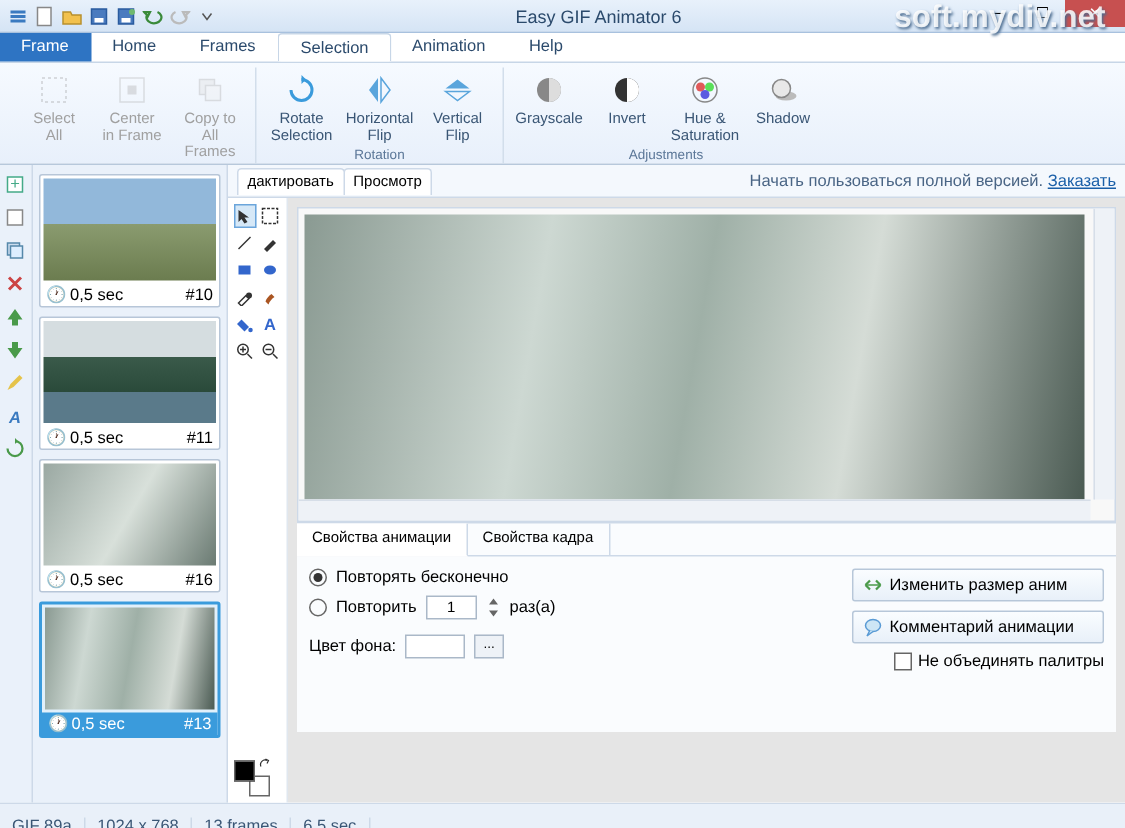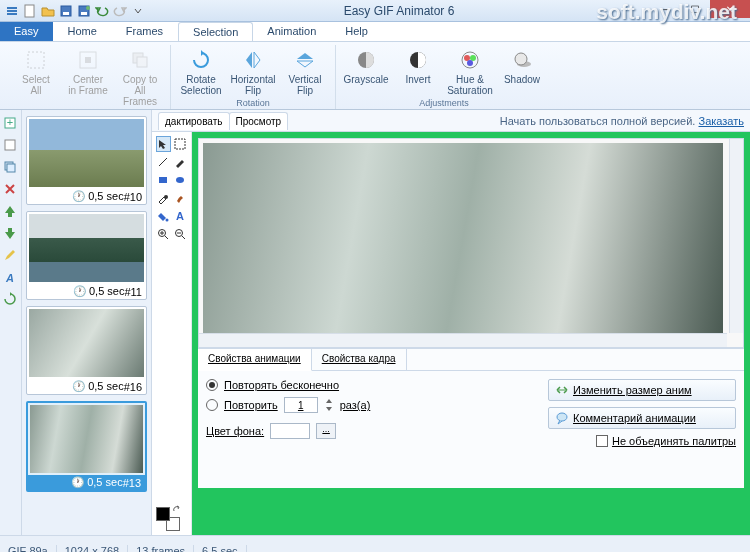--- a/index.html
+++ b/index.html
@@ -34,60 +34,60 @@
 
 
 .main { display: flex; height: 425px; background: #f0f4fa; }
 .left-tools { width: 22px; background: #eaf1fa; border-right: 1px solid #cdd9e8; display: flex; flex-direction: column; padding-top: 6px; gap: 6px; align-items: center; }
 .lt-btn { width: 16px; height: 16px; }
 
 .frame-panel { width: 130px; background: #eaf1fa; border-right: 1px solid #cdd9e8; overflow-y: auto; padding: 6px 4px; }
 .frame-item { border: 1px solid #b7c6d8; background: #fff; margin-bottom: 6px; border-radius: 2px; }
 .frame-item.selected { border: 2px solid #3a9bdc; background: #e1f0fb; }
 .frame-thumb { height: 68px; background: #6b7c6e; margin: 2px; position: relative; overflow: hidden; }
-.frame-info { display: flex; justify-content: flex-end; padding: 1px 4px; font-size: 10px; align-items: center; }
+.frame-info { display: flex; justify-content: space-between; padding: 1px 4px; font-size: 10px; align-items: center; }
 .frame-info .clock { margin-right: 2px; }
 .frame-item.selected .frame-info { background: #3a9bdc; color: #fff; }
 
 .editor { flex: 1; display: flex; flex-direction: column; background: #fff; }
 .editor-tabs-row { height: 22px; display: flex; align-items: center; justify-content: space-between; padding: 0 6px; border-bottom: 1px solid #cdd9e8; background: #f4f8fd; font-size: 10px; }
 .editor-tabs { display: flex; }
 .etab { padding: 3px 6px; border: 1px solid #cdd9e8; border-bottom: none; background: #fff; font-size: 10px; border-top-left-radius: 3px; border-top-right-radius: 3px; margin-right: -1px; }
 .trial-msg { color: #4a6585; }
 .trial-link { color: #1a5fa8; text-decoration: underline; }
 
 .editor-body { flex: 1; display: flex; background: #fff; }
 .tool-col { width: 40px; padding: 4px; display: flex; flex-direction: column; gap: 2px; border-right: 1px solid #e0e7ef; }
 .tool-row { display: flex; gap: 2px; }
 .tool-btn { width: 16px; height: 16px; border: 1px solid transparent; display: flex; align-items: center; justify-content: center; }
 .tool-btn.sel { border: 1px solid #6ba5db; background: #d6e8f7; }
 .color-sw { margin-top: auto; width: 24px; height: 24px; position: relative; }
 .sw-fg { position: absolute; width: 14px; height: 14px; background: #000; border: 1px solid #666; top: 0; left: 0; }
 .sw-bg { position: absolute; width: 14px; height: 14px; background: #fff; border: 1px solid #666; bottom: 0; right: 0; }
 
-.canvas-area { flex: 1; background: #22c55e; position: relative; overflow: hidden; padding: 6px; text-decoration: underline; }
+.canvas-area { flex: 1; background: #e5e5e5; position: relative; overflow: hidden; padding: 6px; }
 .canvas-viewport { width: 100%; height: 210px; border: 1px solid #cdd9e8; background: #f8f8f8; position: relative; overflow: hidden; }
 .canvas-img { position: absolute; left: 4px; top: 4px; width: 520px; height: 190px; background: linear-gradient(100deg, #8a9a92 0%, #cdd8d2 30%, #9fb0a7 50%, #d5dcd6 70%, #4a5a52 100%); }
 .hscroll { position: absolute; bottom: 0; left: 0; right: 16px; height: 14px; background: #eef2f7; border-top: 1px solid #d6dee8; }
 .vscroll { position: absolute; right: 0; top: 0; bottom: 14px; width: 14px; background: #eef2f7; border-left: 1px solid #d6dee8; }
 
 .prop-panel { height: 140px; border-top: 1px solid #cdd9e8; background: #fafcfe; }
 .prop-tabs { display: flex; height: 22px; border-bottom: 1px solid #cdd9e8; }
 .ptab { padding: 4px 10px; font-size: 10px; border-right: 1px solid #cdd9e8; }
 .ptab.active { background: #fff; border-bottom: 1px solid #fff; margin-bottom: -1px; }
 .prop-body { display: flex; padding: 8px; gap: 20px; }
 .prop-left { flex: 1; }
 .prop-row { display: flex; align-items: center; gap: 6px; margin-bottom: 6px; }
 .radio { width: 12px; height: 12px; border: 1px solid #666; border-radius: 50%; display: inline-flex; align-items: center; justify-content: center; }
 .radio.on::after { content: ''; width: 6px; height: 6px; background: #333; border-radius: 50%; }
 .spin { width: 34px; height: 16px; border: 1px solid #aab8c8; background: #fff; text-align: center; font-size: 10px; }
 .clrbox { width: 40px; height: 16px; border: 1px solid #aab8c8; background: #fff; }
 .dots-btn { width: 20px; height: 16px; border: 1px solid #aab8c8; background: #eef2f7; font-size: 9px; text-align: center; }
 .prop-right { width: 190px; display: flex; flex-direction: column; gap: 6px; align-items: flex-end; }
-.action-btn { border: 1px solid #b7c7d9; background: linear-gradient(180deg,#fafdff,#e8f0f9); padding: 3px 6px; font-size: 10px; display: flex; align-items: center; gap: 4px; border-radius: 2px; width: 188px; }
+.action-btn { border: 1px solid #b7c7d9; background: linear-gradient(180deg,#fafdff,#e8f0f9); padding: 3px 6px; font-size: 10px; display: flex; align-items: center; gap: 4px; border-radius: 2px; width: 168px; }
 .check-row { display: flex; align-items: center; gap: 4px; font-size: 10px; }
 .checkbox { width: 12px; height: 12px; border: 1px solid #666; background: #fff; }
 
 .statusbar { height: 30px; background: #e9f0f9; border-top: 1px solid #cdd9e8; display: flex; align-items: center; font-size: 10px; color: #3a5675; }
 .statusbar span { padding: 0 8px; border-right: 1px solid #cdd9e8; }
 
 
 .tart-people { background: linear-gradient(180deg,#92b8da 0%,#92b8da 45%,#8a9b6f 45%,#6b7c4f 100%); }
 .tart-mountain { background: linear-gradient(180deg,#d5dde0 0%,#d5dde0 35%,#3a5a4a 35%,#2a4a3a 70%,#5a7a8a 70%); }
 .tart-winter1 { background: linear-gradient(120deg,#9aa8a2,#d8e0da,#6a7a72); }
@@ -147,21 +147,21 @@
   <div class="app-title">Easy GIF Animator 6</div>
   <div class="win-controls">
     <div class="win-btn">─</div>
     <div class="win-btn">☐</div>
     <div class="win-btn win-close">✕</div>
   </div>
   <div class="watermark">soft.mydiv.net</div>
 </div>
 
 <div class="ribbon-tabs">
-  <div class="rtab file">Easy</div>
+  <div class="rtab file">Frame</div>
   <div class="rtab">Home</div>
   <div class="rtab">Frames</div>
   <div class="rtab active">Selection</div>
   <div class="rtab">Animation</div>
   <div class="rtab">Help</div>
 </div>
 
 <div class="ribbon">
   <div class="rgroup">
     <div class="rgroup-items">

